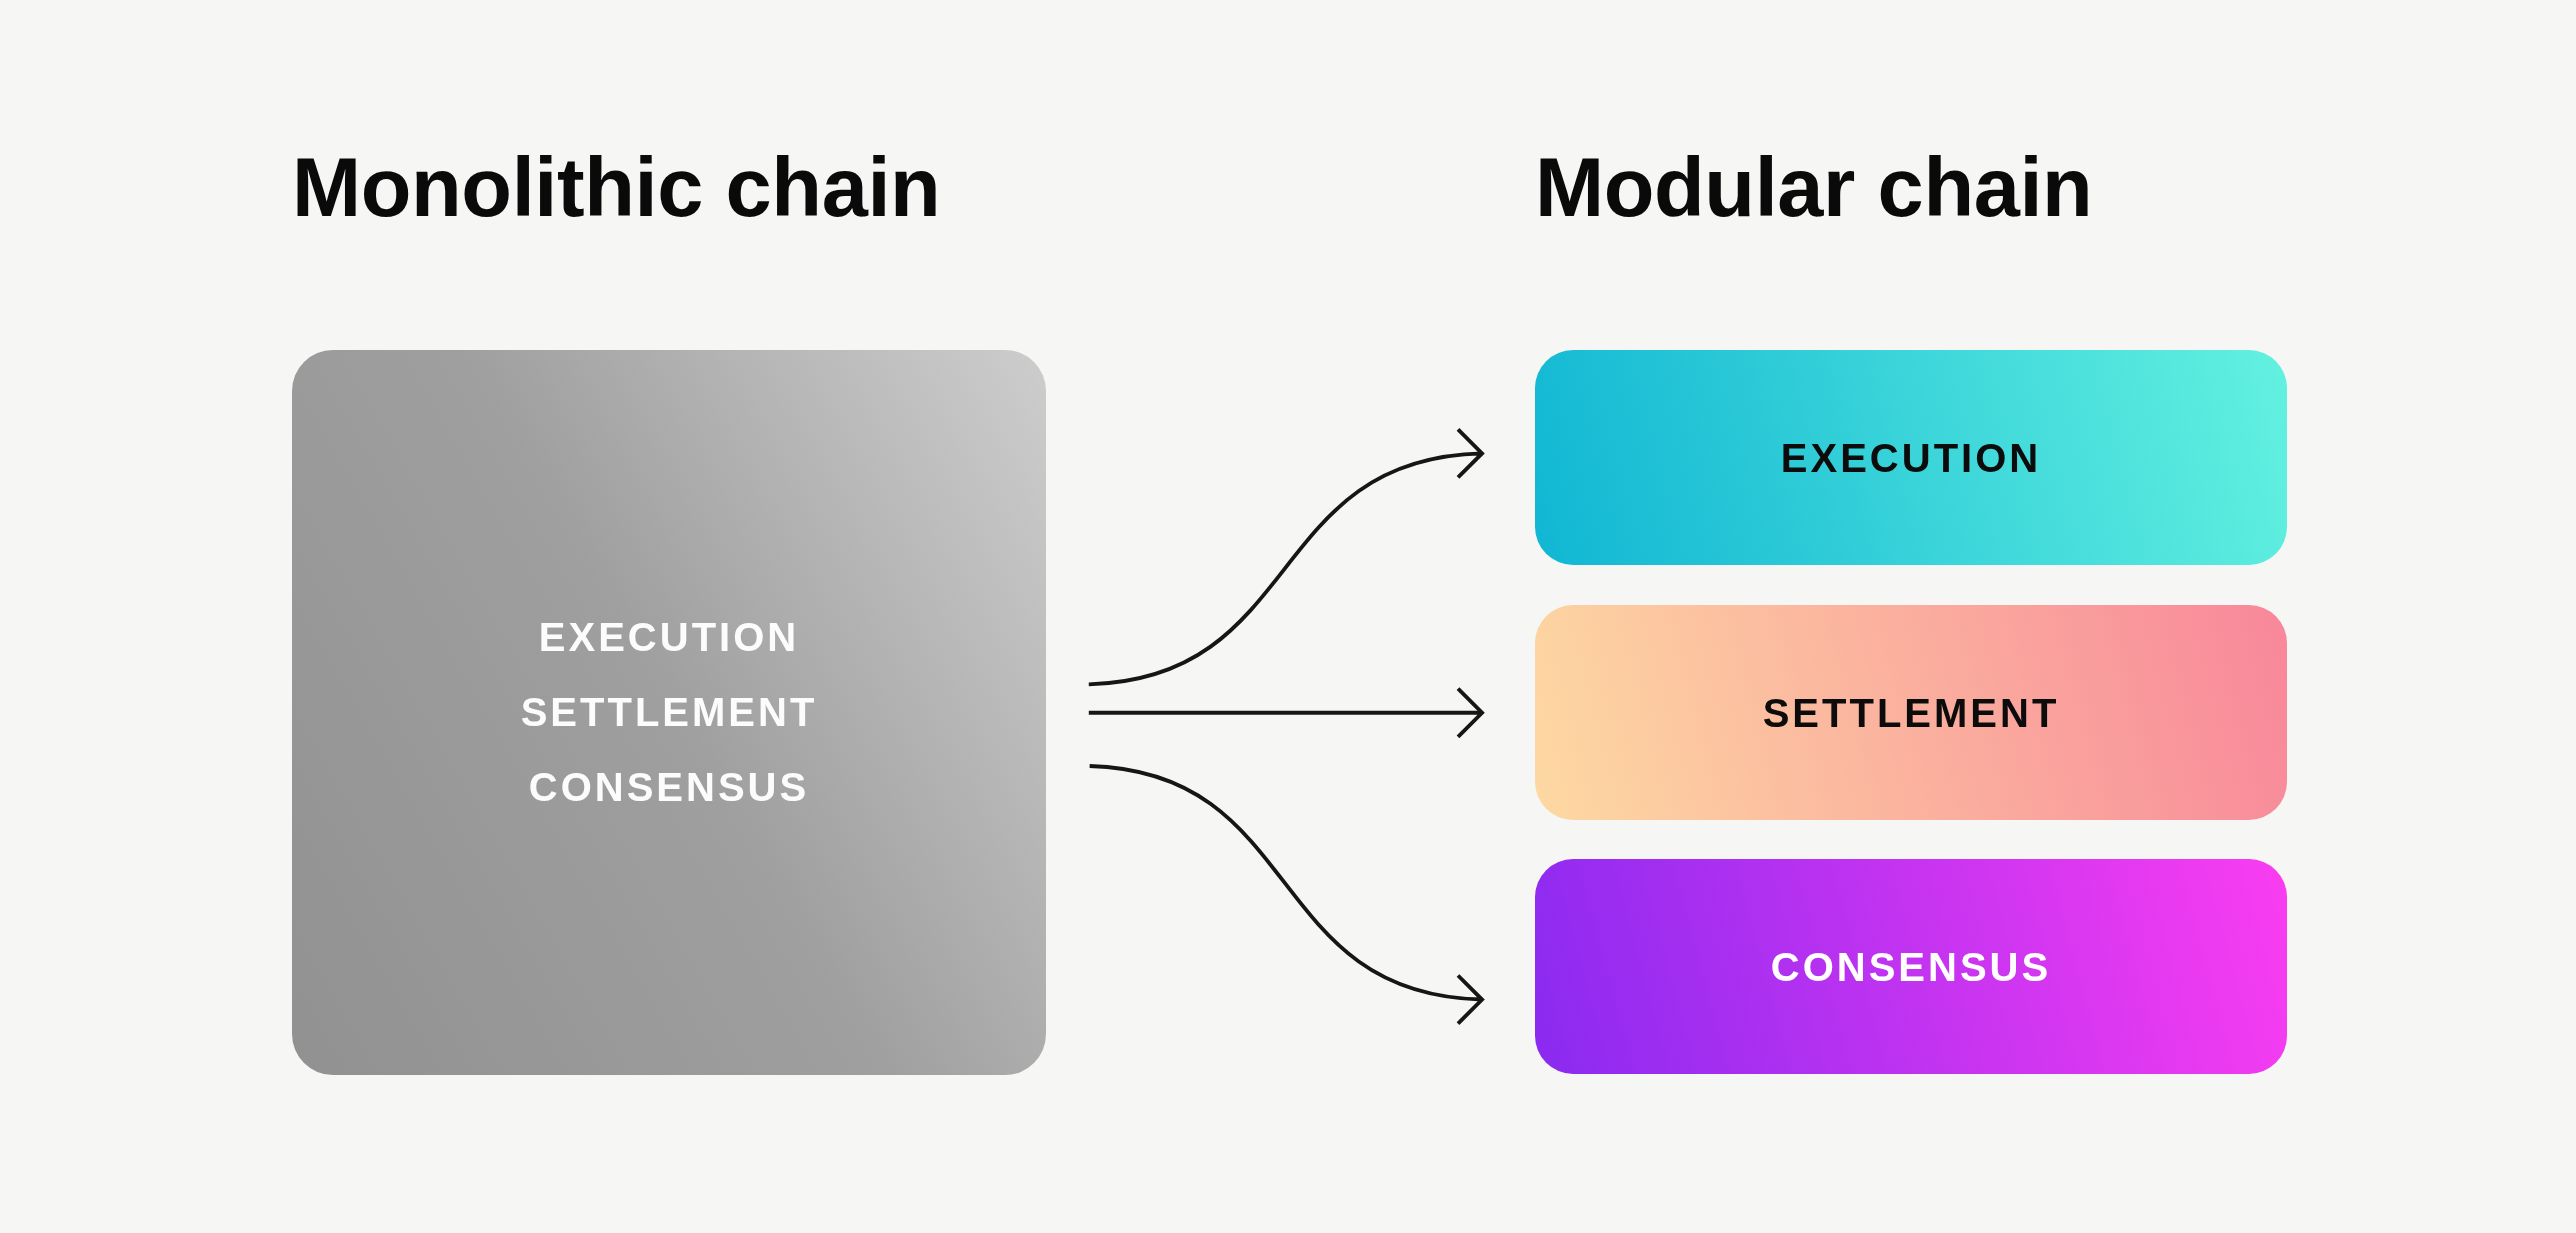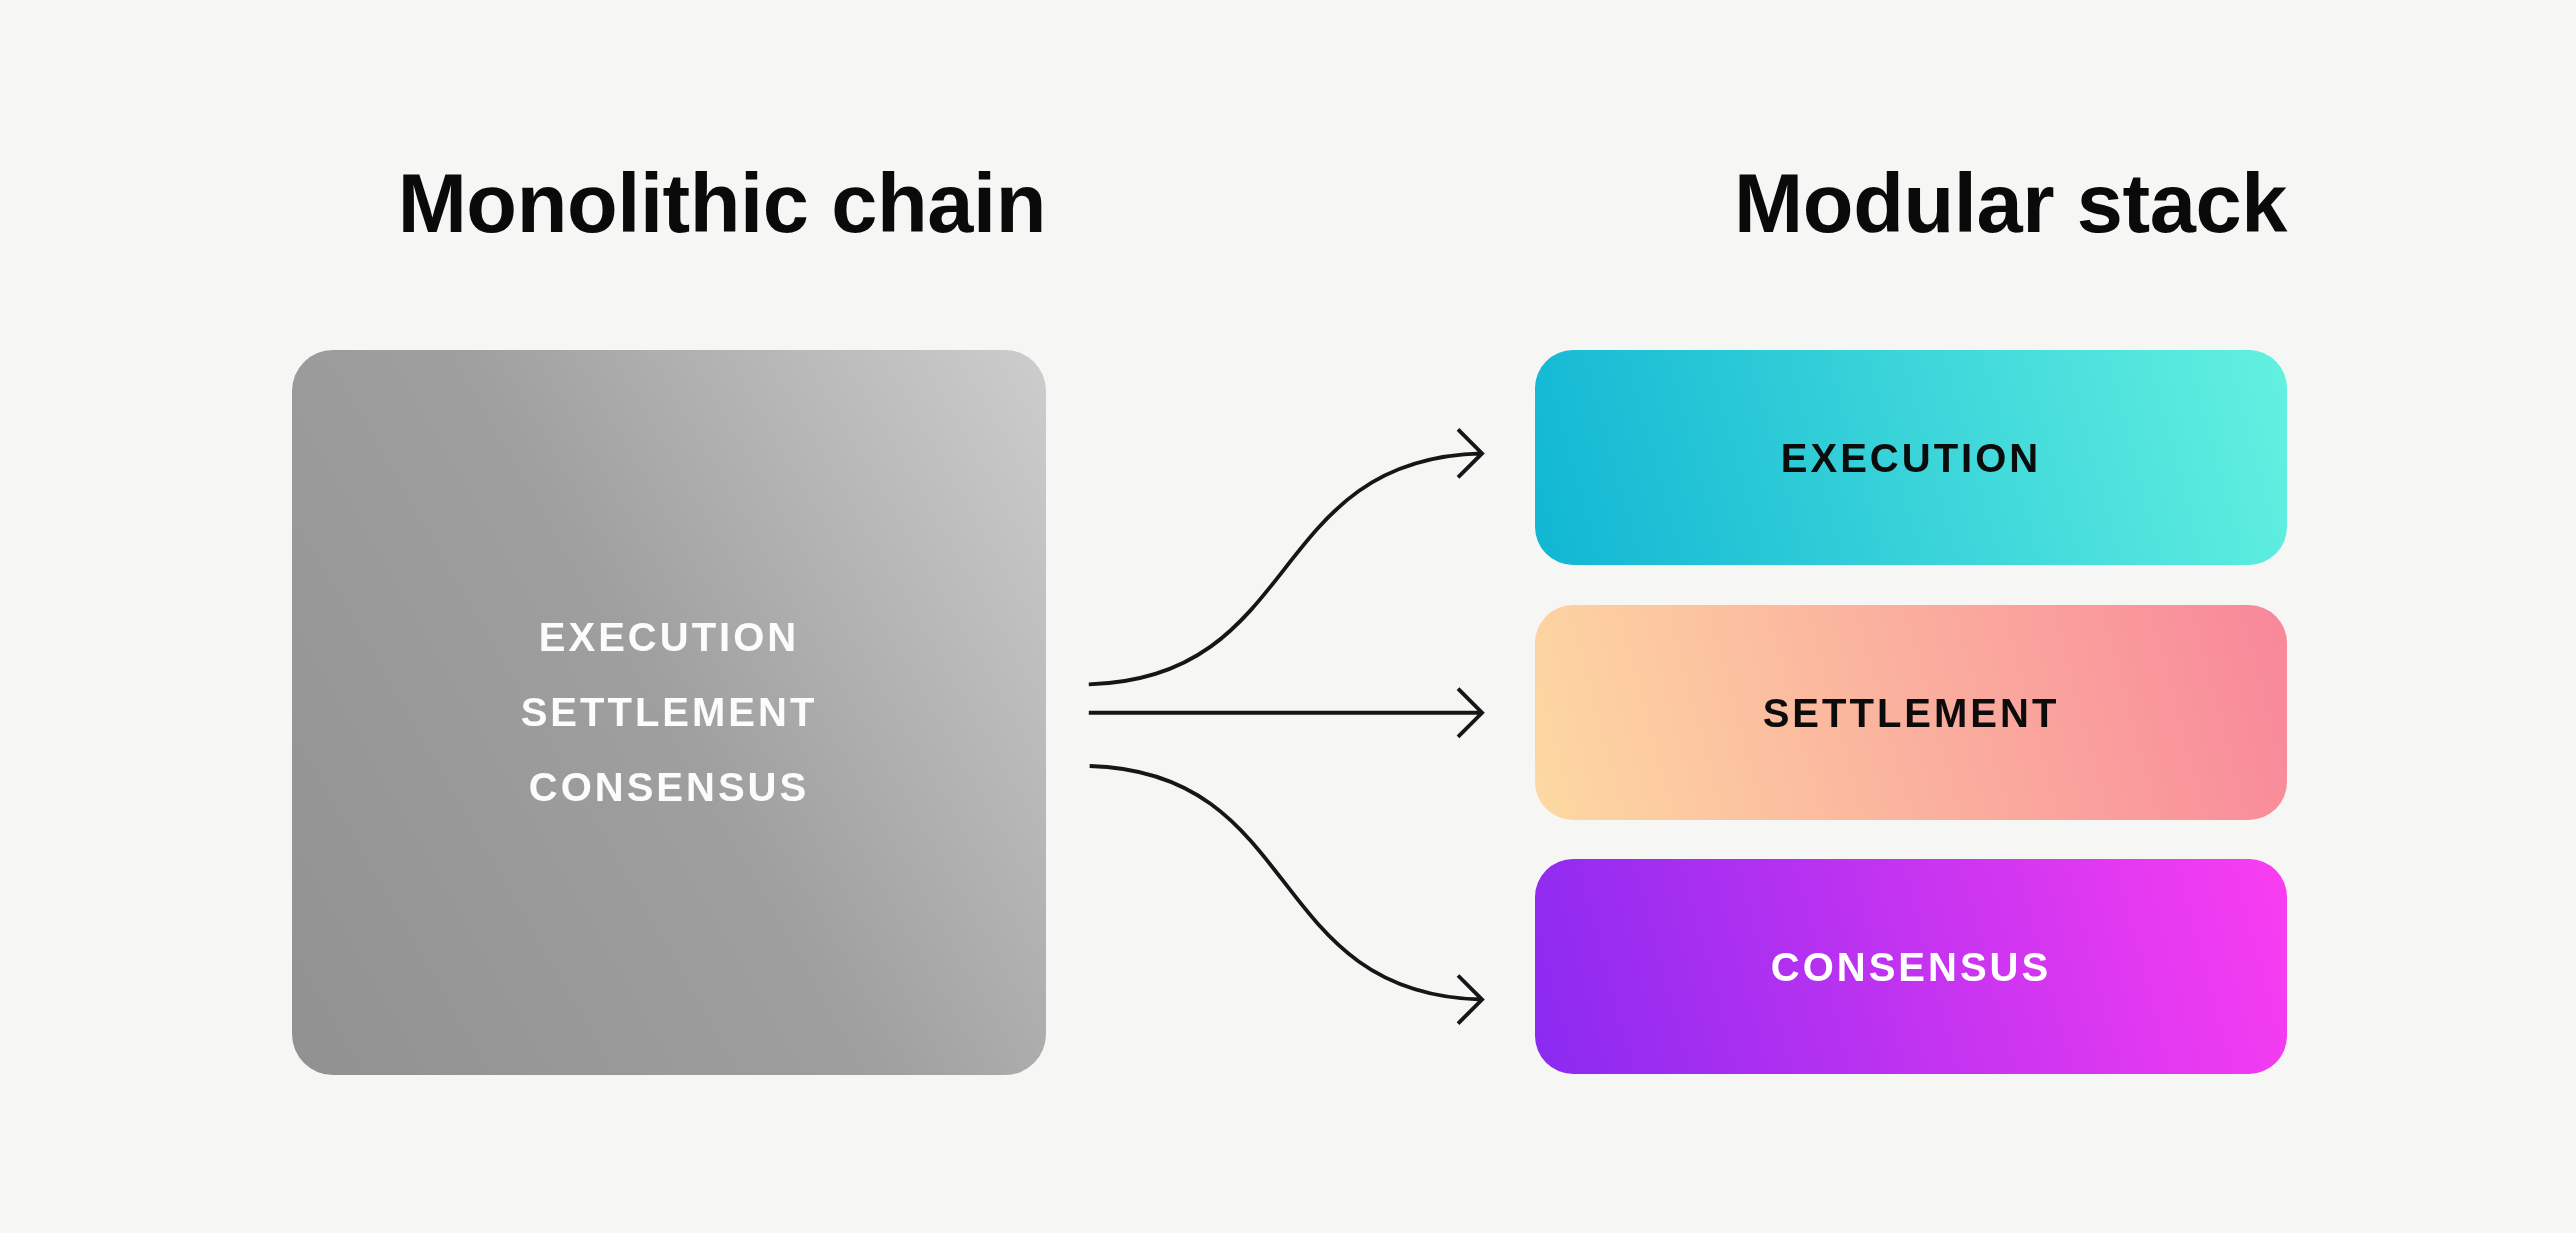--- a/index.html
+++ b/index.html
@@ -5,25 +5,25 @@
   html, body { margin: 0; padding: 0; }
   body {
     width: 2576px; height: 1234px;
     position: relative;
     overflow: hidden;
     font-family: "Liberation Sans", "DejaVu Sans", sans-serif;
     background: #f6f6f4;
   }
   .column-title {
     position: absolute;
-    top: 156px;
+    top: 140px;
     font-size: 83px;
     font-weight: 700;
     letter-spacing: -0.4px;
-    text-align: right;
+    text-align: left;
     color: #0a0a0a;
     line-height: 1.15;
     white-space: nowrap;
   }
   #title-left  { left: 292px;  width: 754px; }
   #title-right { left: 1535px; width: 752px; }
 
   .mono-box {
     position: absolute;
     left: 292px; top: 350px;
@@ -76,21 +76,21 @@
     stroke-width: 4.5px;
     stroke-linecap: butt;
     stroke-linejoin: miter;
   }
 </style>
 </head>
 <body style="background: rgb(246, 246, 244);">
 
 <div class="column-title" id="title-left">Monolithic chain</div>
 
-<div class="column-title" id="title-right">Modular stack</div>
+<div class="column-title" id="title-right">Modular chain</div>
 
 <div class="mono-box" style="background: linear-gradient(60deg, rgb(145, 145, 145) 0%, rgb(159, 159, 159) 50%, rgb(205, 205, 205) 100%); color: rgb(252, 252, 252);">
   <div class="mono-line">EXECUTION</div>
   <div class="mono-line">SETTLEMENT</div>
   <div class="mono-line">CONSENSUS</div>
 </div>
 
 <svg id="arrows-svg" viewBox="0 0 3000 1437">
   <path d="M 1268 797 C 1520 790 1472 534 1726 528 M 1698 500 L 1726 528 L 1698 556" style="stroke: rgb(22, 22, 22);"></path>
   <path d="M 1268 830 H 1726 M 1698 802 L 1726 830 L 1698 858" style="stroke: rgb(22, 22, 22);"></path>

